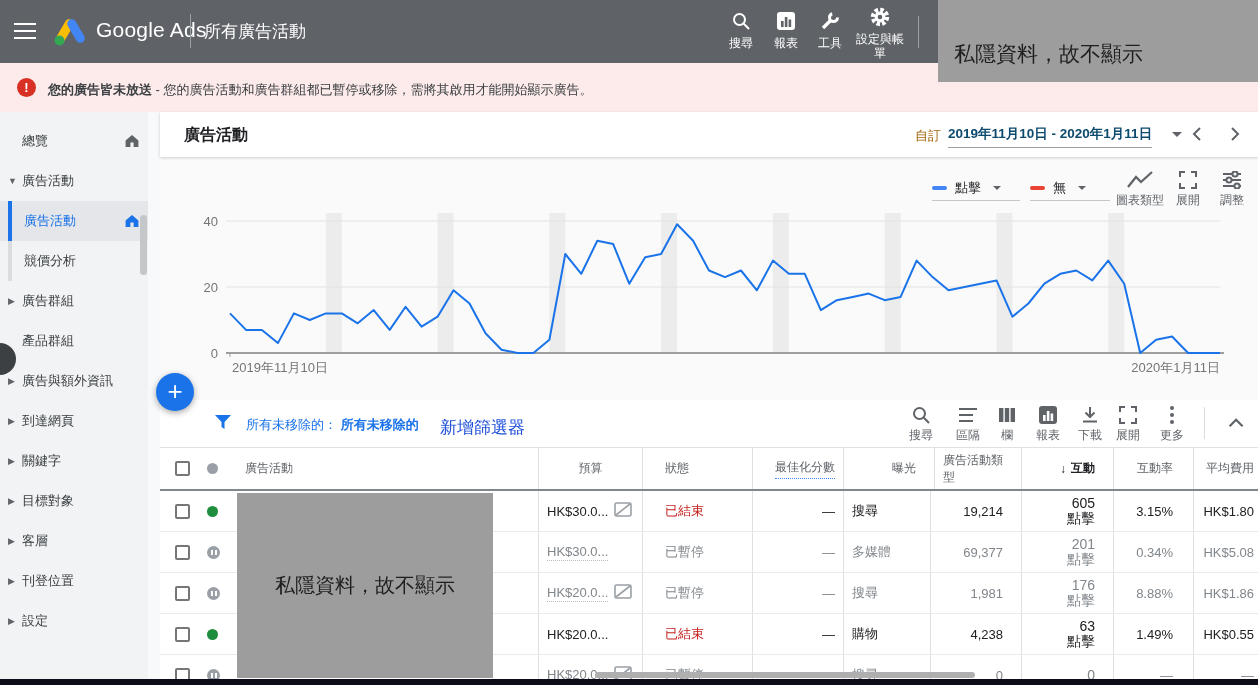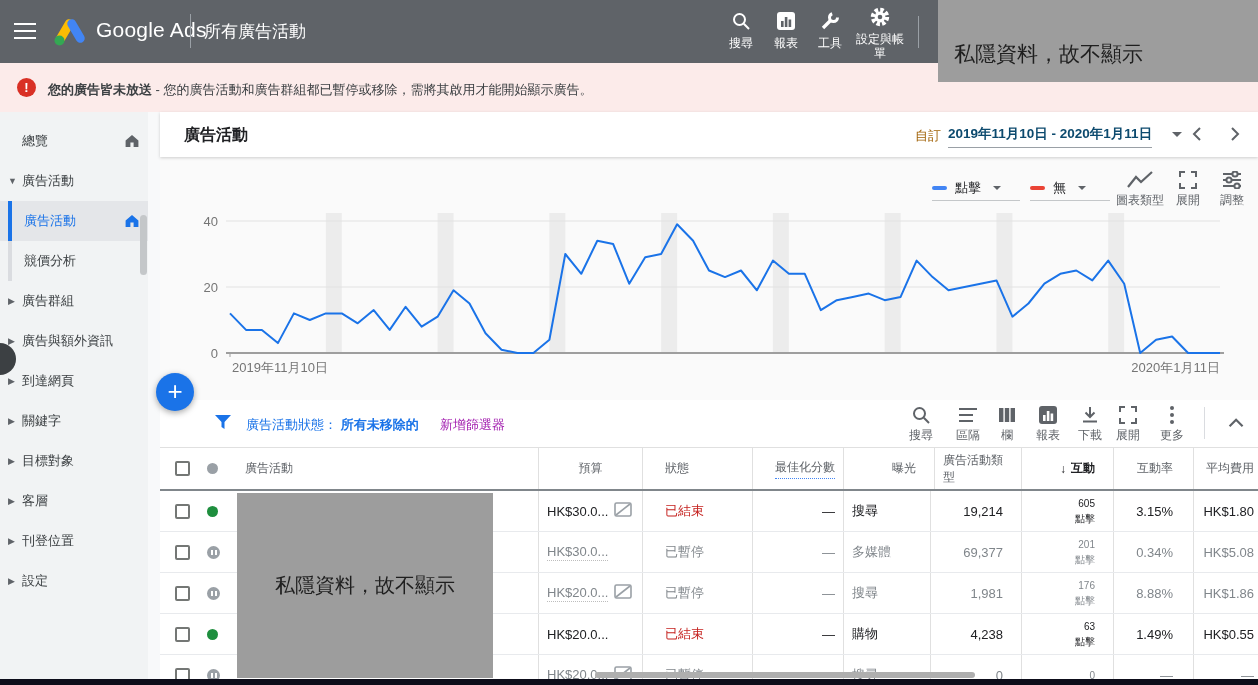--- a/index.html
+++ b/index.html
@@ -79,21 +79,21 @@
   
   .fab { left:156px; top:373px; width:38px; height:38px; border-radius:50%; background:#1a73e8;
     box-shadow:0 2px 6px rgba(0,0,0,.35); color:#fff; font-size:26px; line-height:36px;
     text-align:center; cursor:pointer; z-index:5; }
 
   
   .filter-bar { left:0; top:288px; width:1098px; height:47px; background:#fff; }
   .funnel { left:54px; top:14px; }
   .f-status { left:86px; top:16px; font-size:13px; color:#1a73e8; cursor:pointer; }
   .f-status b { font-weight:bold; }
-  .f-add { left:280px; top:16px; font-size:13px; font-weight:500; color:#a21caf; cursor:pointer; }
+  .f-add { left:280px; top:16px; font-size:17px; font-weight:500; color:#1d4ed8; cursor:pointer; }
   .ttool { top:5px; width:44px; text-align:center; color:#5f6368; cursor:pointer; }
   .ttool .ticn { height:20px; display:flex; align-items:center; justify-content:center; }
   .ttool .tlbl { font-size:12px; margin-top:2px; }
   .t-sep { left:1044px; top:7px; width:1px; height:32px; background:#dadce0; }
   .t-collapse { left:1062px; top:10px; width:26px; height:26px; color:#5f6368; cursor:pointer; }
 
   
   .table { left:0; top:335px; width:1130px; }
   .trow { display:flex; align-items:stretch; border-bottom:1px solid #e8eaed; background:#fff; }
   .thead { height:44px; border-top:1px solid #e0e0e0; border-bottom:2px solid #80868b; }
@@ -117,21 +117,21 @@
   .dot.green { background:#1e8e3e; }
   .pausedot { width:13px; height:13px; border-radius:50%; background:#9aa0a6;
     display:flex; align-items:center; justify-content:center; gap:2px; }
   .pausedot i { width:2px; height:5px; background:#fff; }
   .sorted { font-weight:bold; color:#202124 !important; }
   .opt-dotted { border-bottom:1px dotted #4285f4; padding-bottom:2px; }
   .muted .cell { color:#80868b; }
   .red { color:#c5221f !important; }
   .dotted-edit { border-bottom:1px dotted #bdbdbd; padding-bottom:1px; }
   .two-line { flex-direction:column; align-items:flex-end; justify-content:center;
-    font-size:10px; line-height:15px; }
+    font-size:14px; line-height:15px; }
   .budget-wrap { display:flex; align-items:center; gap:6px; }
 
   .hscroll-thumb { left:595px; top:672px; width:380px; height:6px; border-radius:3px; background:#afafaf; }
   .bottom-strip { left:0; top:679px; width:1258px; height:6px; background:#0d0d1a; }
 </style>
 </head>
 <body>
 
 <div id="stage">
 
@@ -215,20 +215,23 @@
         <span class="home"><svg width="16" height="15" viewBox="0 0 20 18">
             <path d="M2 9 L10 2 L18 9 V17 H12 V11.5 H8 V17 H2 Z" fill="#1a73e8"></path>
           </svg></span>
       </div>
       <div class="side-item sub">
         <span>競價分析</span>
       </div>
       <div class="side-item">
         <span class="arrow">▶</span>
         <span>廣告群組</span>
+      </div>
+      <div class="side-item">
+        <span>產品群組</span>
       </div>
       <div class="side-item">
         <span class="arrow">▶</span>
         <span>廣告與額外資訊</span>
       </div>
       <div class="side-item">
         <span class="arrow">▶</span>
         <span>到達網頁</span>
       </div>
       <div class="side-item">
@@ -333,21 +336,21 @@
           <text x="72" y="215" font-size="13" fill="#757575">2019年11月10日</text>
           <text x="1060" y="215" text-anchor="end" font-size="13" fill="#757575">2020年1月11日</text>
         </svg>
     </div>
 
     <div class="abs filter-bar">
       <svg class="abs funnel" width="18" height="16" viewBox="0 0 18 16">
         <path d="M1 1 H17 L10.5 8 V15 L7.5 13 V8 Z" fill="#1a73e8"></path>
       </svg>
       <div class="abs f-status">
-        <span>廣告活動狀態：</span>
+        <span>所有未移除的：</span>
         <b>所有未移除的</b>
       </div>
       <div class="abs f-add">新增篩選器</div>
       <div id="table-tools">
           <div class="abs ttool" style="left: 739px;">
             <div class="ticn">
               <svg width="20" height="20" viewBox="0 0 20 20">
                 <circle cx="8.5" cy="8.5" r="5.5" fill="none" stroke="#5f6368" stroke-width="2"></circle>
                 <line x1="12.8" y1="12.8" x2="18" y2="18" stroke="#5f6368" stroke-width="2"></line>
               </svg>

